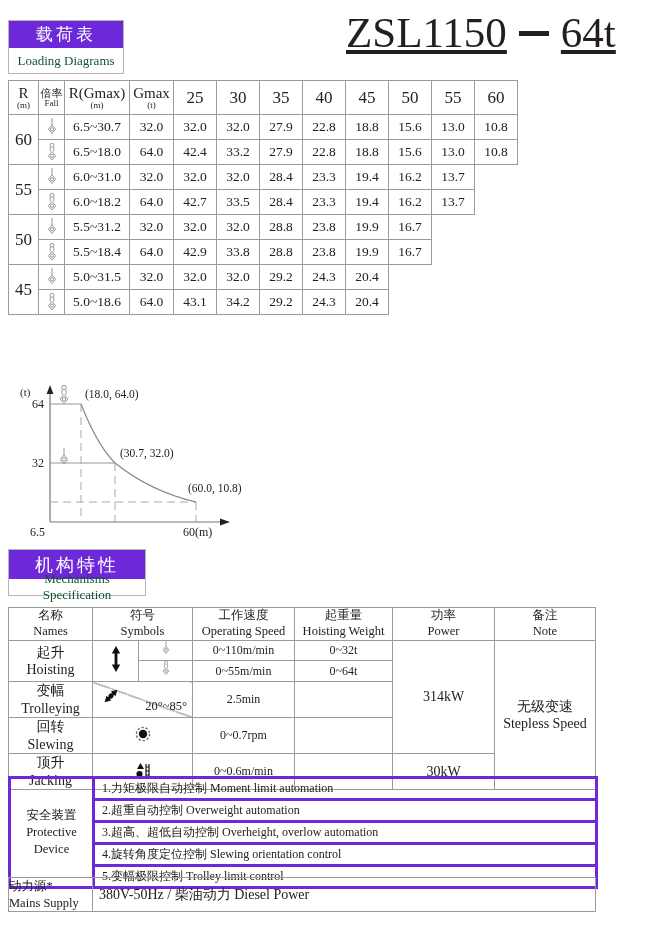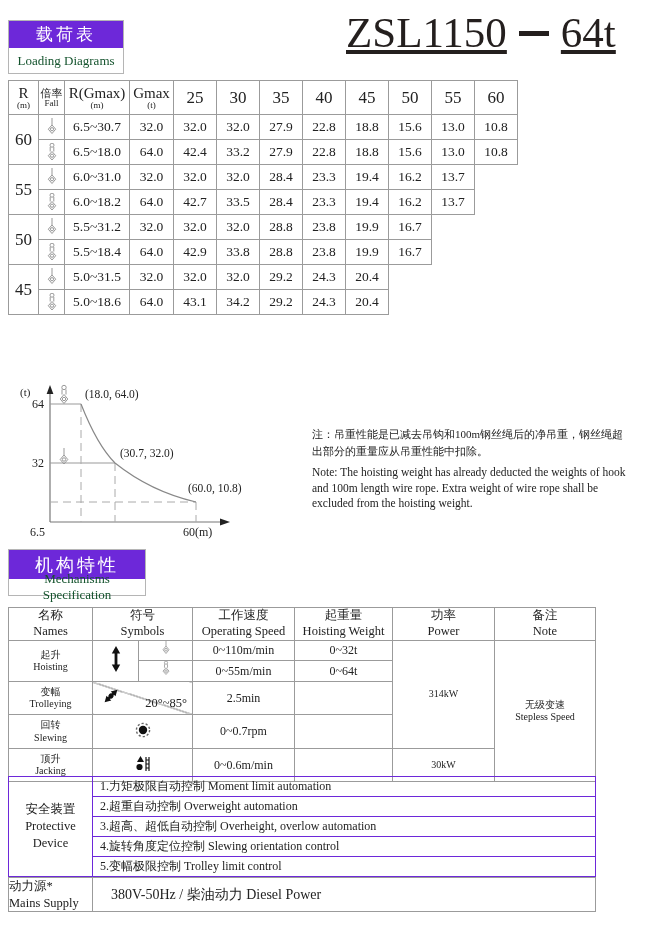--- a/index.html
+++ b/index.html
@@ -45,37 +45,37 @@
   .notes .en{font-size:11.5px;line-height:1.35;margin:0;}
 
   
   .spec{position:absolute;left:8px;top:607px;}
   .spec th,.spec td{border:1px solid #9b9b9b;text-align:center;vertical-align:middle;padding:0;font-weight:normal;}
   .spec th{height:32px;font-size:12.5px;line-height:1.25;}
   .spec td{font-size:12px;line-height:1.25;}
   .spec .sub{height:16px;}
   .spec .r32{height:32px;}
   .spec .r33{height:33px;}
-  .spec .two{font-size:10px;font-family:Liberation Serif, serif;}
+  .spec .two{font-size:14px;font-family:Liberation Serif, serif;}
   .diagcell{position:relative;
     background:linear-gradient(to top right, transparent calc(50% - 0.6px), #9b9b9b calc(50% - 0.6px), #9b9b9b calc(50% + 0.6px), transparent calc(50% + 0.6px));}
   .diagcell .angle{position:absolute;right:5px;bottom:2px;font-size:12.5px;}
   .diagcell .arr{position:absolute;left:8px;top:4px;}
 
   
   .prot{position:absolute;left:8px;top:776px;}
-  .prot td{border:1px solid #6d28d9;font-size:12px;padding:0;vertical-align:middle;}
+  .prot td{border:3px solid #6d28d9;font-size:12px;padding:0;vertical-align:middle;}
   .prot td.plabel{text-align:center;font-size:12.5px;line-height:1.35;}
   .prot td.pitem{height:19px;text-align:left;padding-left:7px;}
 
   
   .mains{position:absolute;left:8px;top:877px;}
   .mains td{border:1px solid #9b9b9b;padding:0;vertical-align:middle;}
   .mains .mlabel{text-align:left;font-size:12.5px;line-height:1.3;height:33px;}
-  .mains .mval{text-align:left;padding-left:18px;font-size:14px;}
+  .mains .mval{text-align:left;padding-left:6px;font-size:14px;}
 
   .footer{position:absolute;left:8px;top:913px;width:587px;text-align:right;font-size:11px;color:#222;}
 </style>
 </head>
 <body>
 
 <div class="page">
 
   <div class="badge" id="badge-loading">
     <div class="blue">载荷表</div>
@@ -329,24 +329,20 @@
       <path d="M6,9.5 L9.8,14 L6,18.5 L2.2,14 Z"></path>
         <circle cx="6" cy="14" r="1.7"></circle>
     </g>
     <g transform="translate(48,66)" stroke="#999" fill="none" stroke-width="1">
       <line x1="6" y1="0" x2="6" y2="7"></line>
       <path d="M6,7 L9.8,11.5 L6,16 L2.2,11.5 Z"></path>
         <circle cx="6" cy="11.5" r="1.7"></circle>
     </g>
   </svg>
 
-  <div class="notes">
-    <p class="cn">注：吊重性能是已减去吊钩和100m钢丝绳后的净吊重，钢丝绳超出部分的重量应从吊重性能中扣除。</p>
-    <p class="en">Note: The hoisting weight has already deducted the weights of hook and 100m length wire rope. Extra weight of wire rope shall be excluded from the hoisting weight.</p>
-  </div>
 
   <div class="badge" id="badge-mech">
     <div class="blue">机构特性</div>
     <div class="en">Mechanisms Specification</div>
   </div>
 
   <table class="spec">
     <colgroup>
       <col style="width:84px">
         <col style="width:46px">

